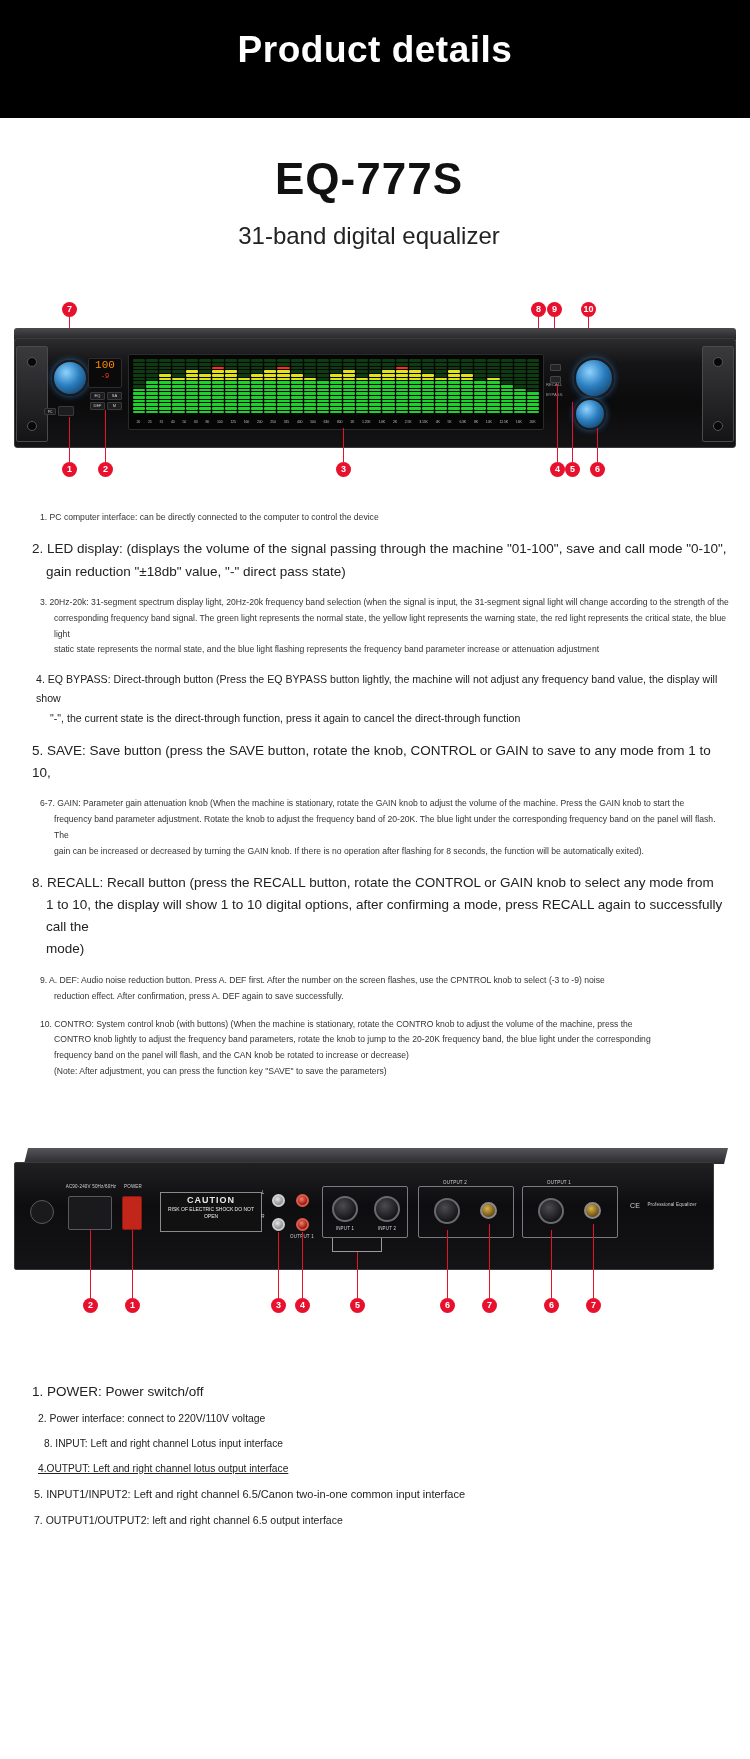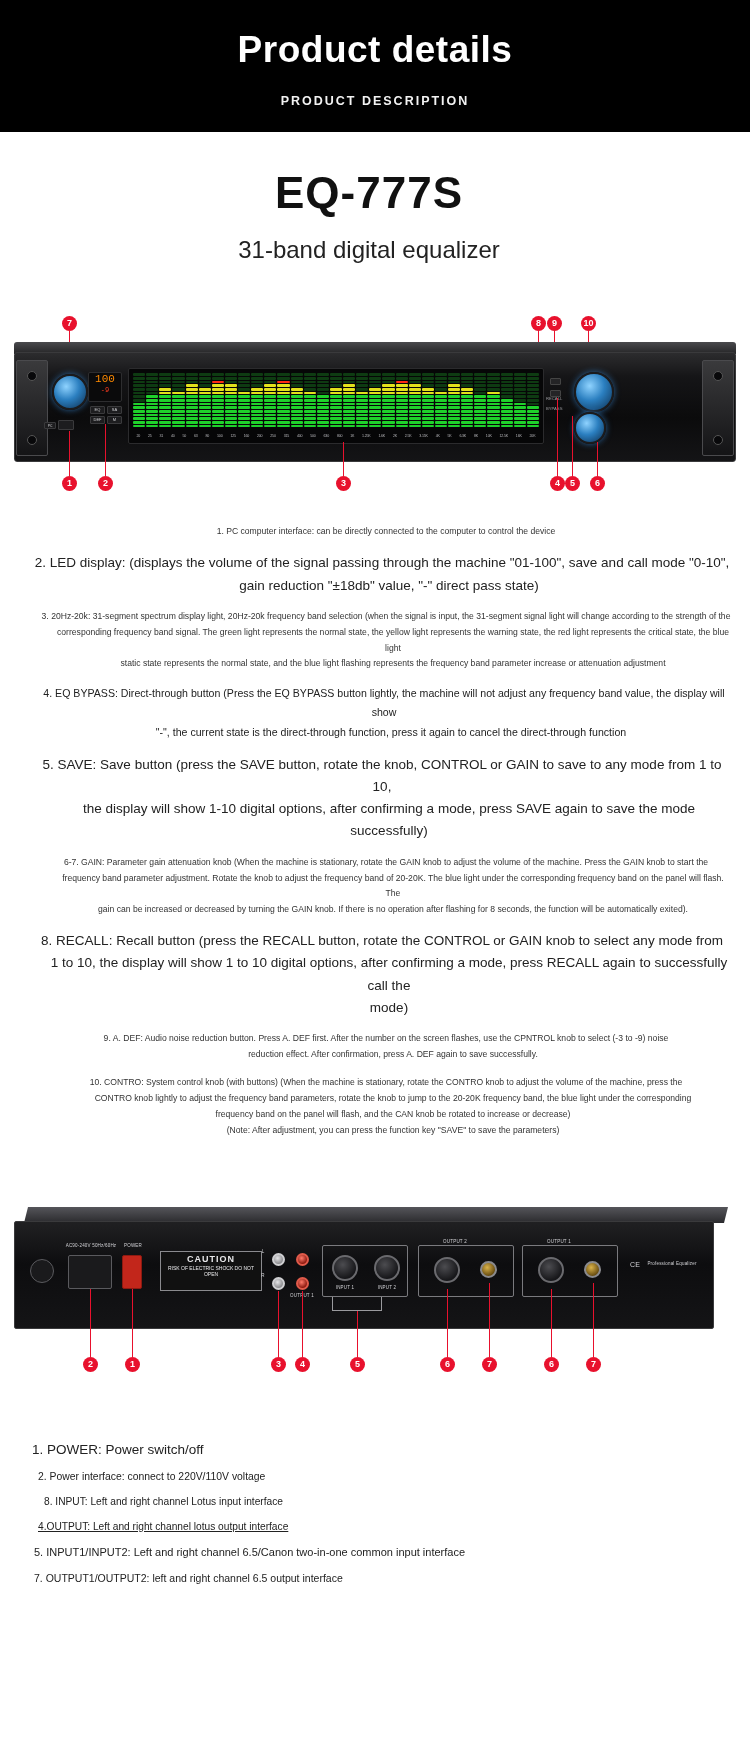--- a/index.html
+++ b/index.html
@@ -115,21 +115,21 @@
 
   
   .mark {
     position:absolute; width:15px; height:15px; border-radius:50%;
     background:#e8112d; color:#fff; font-size:9px; font-weight:bold;
     text-align:center; line-height:15px;
   }
   .vline { position:absolute; width:1px; background:#e8112d; }
 
   
-  .notes { padding: 8px 18px 10px 18px; text-align: center; }
+  .notes { padding: 8px 18px 10px 18px; }
   .note { color:#222; margin: 0 0 12px 0; }
   .note.lg  { font-size: 13.5px; line-height: 1.65; padding-left: 14px; }
   .note.sm  { font-size: 8.6px;  line-height: 1.85; padding-left: 22px; color:#333; }
   .note.md  { font-size: 10.6px; line-height: 1.8;  padding-left: 18px; }
   .note .ind { display:block; padding-left: 14px; }
 
   
   .fig-rear { position:relative; width:750px; height:230px; margin-top:28px; }
   .rear-body {
     position:absolute; left:14px; top:32px; width:700px; height:108px;
@@ -178,21 +178,20 @@
   .rnote.n7 { font-size: 10.5px; padding-left: 16px; }
   .ou { font-size: 12px; font-weight: bold; color:#111; margin-right:4px; }
 </style>
 </head>
 <body>
 
 <div class="page">
 
   <div class="hero">
     <div class="hero-title">Product details</div>
-    <div class="hero-sub">PRODUCT  DESCRIPTION</div>
   </div>
 
   <div class="model-block">
     <div class="model-name">EQ-777S</div>
     <div class="model-desc">31-band digital equalizer</div>
   </div>
 
   <div class="fig-front">
 
     <div class="mark" style="left:62px; top:0px;">7</div>
@@ -834,21 +833,20 @@
       <span>3. 20Hz-20k: 31-segment spectrum display light, 20Hz-20k frequency band selection (when the signal is input, the 31-segment signal light will change according to the strength of the</span>
       <span class="ind">corresponding frequency band signal. The green light represents the normal state, the yellow light represents the warning state, the red light represents the critical state, the blue light</span>
       <span class="ind">static state represents the normal state, and the blue light flashing represents the frequency band parameter increase or attenuation adjustment</span>
     </p>
     <p class="note md">
       <span>4. EQ BYPASS: Direct-through button (Press the EQ BYPASS button lightly, the machine will not adjust any frequency band value, the display will show</span>
       <span class="ind">"-", the current state is the direct-through function, press it again to cancel the direct-through function</span>
     </p>
     <p class="note lg">
       <span>5. SAVE: Save button (press the SAVE button, rotate the knob, CONTROL or GAIN to save to any mode from 1 to 10,</span>
-      <span class="ind">the display will show 1-10 digital options, after confirming a mode, press SAVE again to save the mode successfully)</span>
     </p>
     <p class="note sm">
       <span>6-7. GAIN: Parameter gain attenuation knob (When the machine is stationary, rotate the GAIN knob to adjust the volume of the machine. Press the GAIN knob to start the</span>
       <span class="ind">frequency band parameter adjustment. Rotate the knob to adjust the frequency band of 20-20K. The blue light under the corresponding frequency band on the panel will flash. The</span>
       <span class="ind">gain can be increased or decreased by turning the GAIN knob. If there is no operation after flashing for 8 seconds, the function will be automatically exited).</span>
     </p>
     <p class="note lg">
       <span>8. RECALL: Recall button (press the RECALL button, rotate the CONTROL or GAIN knob to select any mode from</span>
       <span class="ind">1 to 10, the display will show 1 to 10 digital options, after confirming a mode, press RECALL again to successfully call the</span>
       <span class="ind">mode)</span>

